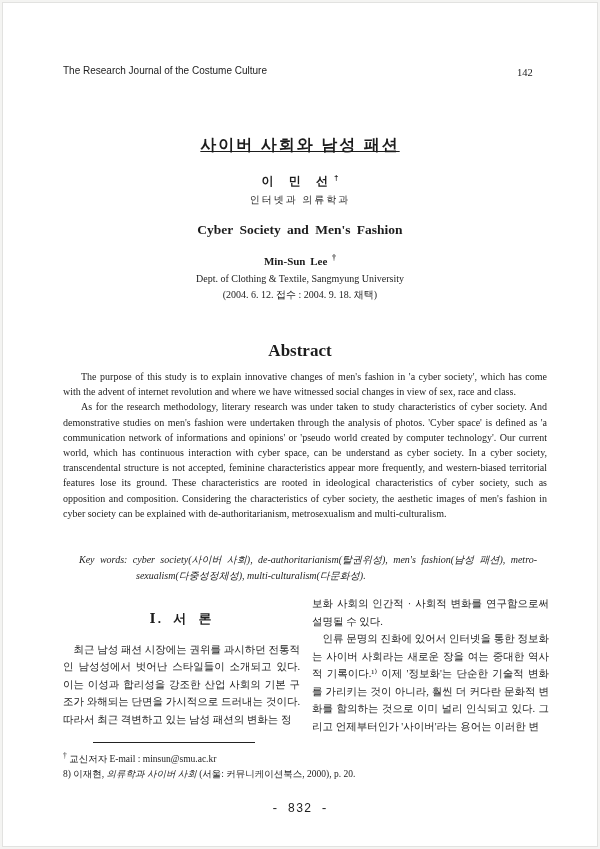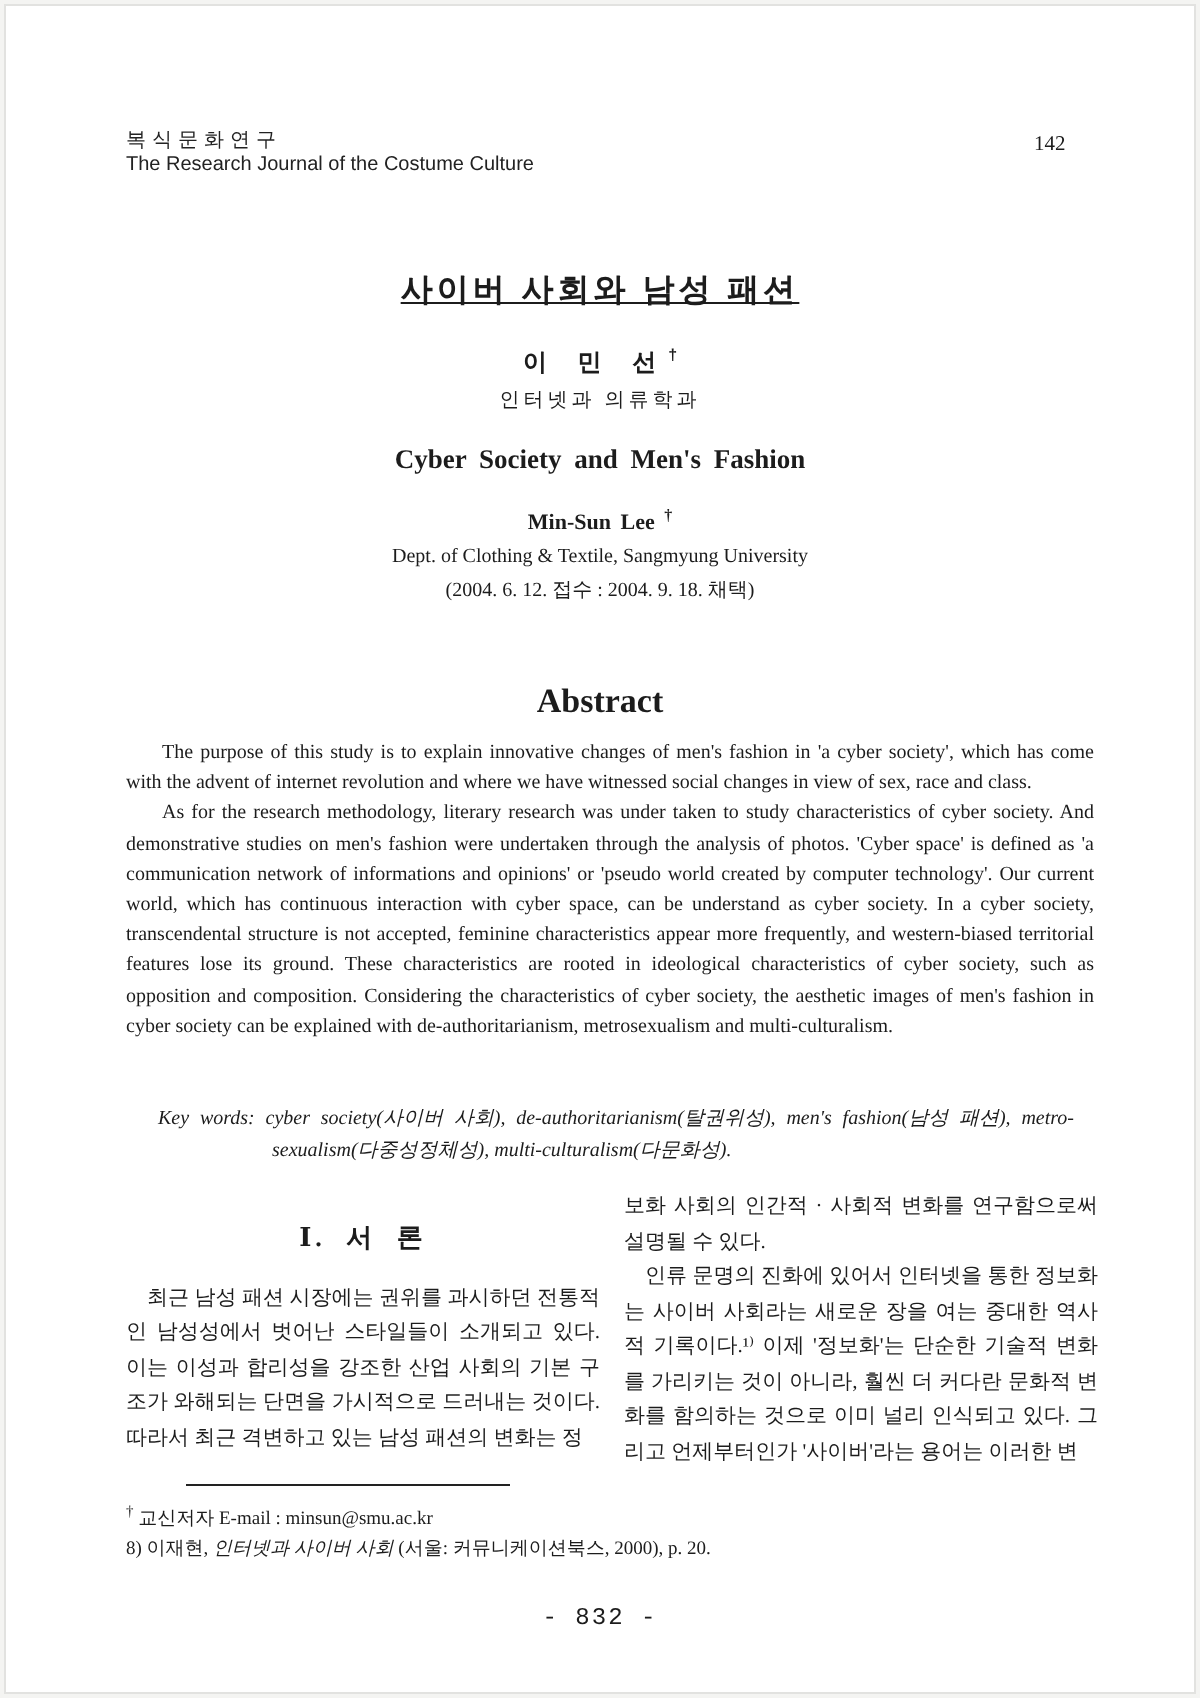--- a/index.html
+++ b/index.html
@@ -85,21 +85,20 @@
   .footnote sup { font-size: 7.5px; }
   .fn-italic { font-style: italic; }
   .pageno-bottom { top: 799px; font-size: 12px; letter-spacing: 1px; font-family: Liberation Mono, monospace; }
 </style>
 </head>
 <body>
 
 <div class="page">
 
   <div class="journal-header">
-    <div class="jh-ko">복식문화연구</div>
     <div class="jh-en">The Research Journal of the Costume Culture</div>
   </div>
 
   <div class="pageno-top">142</div>
 
   <div class="centered title-ko">사이버 사회와 남성 패션</div>
 
   <div class="centered author-ko"><span>이 민 선</span><sup>†</sup></div>
 
   <div class="centered affil-ko">인터넷과 의류학과</div>
@@ -128,18 +127,18 @@
     </div>
     <div class="col">
       <p>보화 사회의 인간적 · 사회적 변화를 연구함으로써 설명될 수 있다.</p>
       <p class="indent">인류 문명의 진화에 있어서 인터넷을 통한 정보화는 사이버 사회라는 새로운 장을 여는 중대한 역사적 기록이다.¹⁾ 이제 '정보화'는 단순한 기술적 변화를 가리키는 것이 아니라, 훨씬 더 커다란 문화적 변화를 함의하는 것으로 이미 널리 인식되고 있다. 그리고 언제부터인가 '사이버'라는 용어는 이러한 변</p>
     </div>
   </div>
 
   <div class="footnote">
     <div class="footnote-rule"></div>
     <div><sup>†</sup><span> 교신저자 E-mail : minsun@smu.ac.kr</span></div>
-    <div><span>8) 이재현, </span><span class="fn-italic">인터넷과 사이버 사회</span><span> (서울: 커뮤니케이션북스, 2000), p. 20.</span></div>
+    <div><span>8) 이재현, </span><span class="fn-italic">의류학과 사이버 사회</span><span> (서울: 커뮤니케이션북스, 2000), p. 20.</span></div>
   </div>
 
   <div class="centered pageno-bottom">- 832 -</div>
 
 </div>
 
 </body></html>

